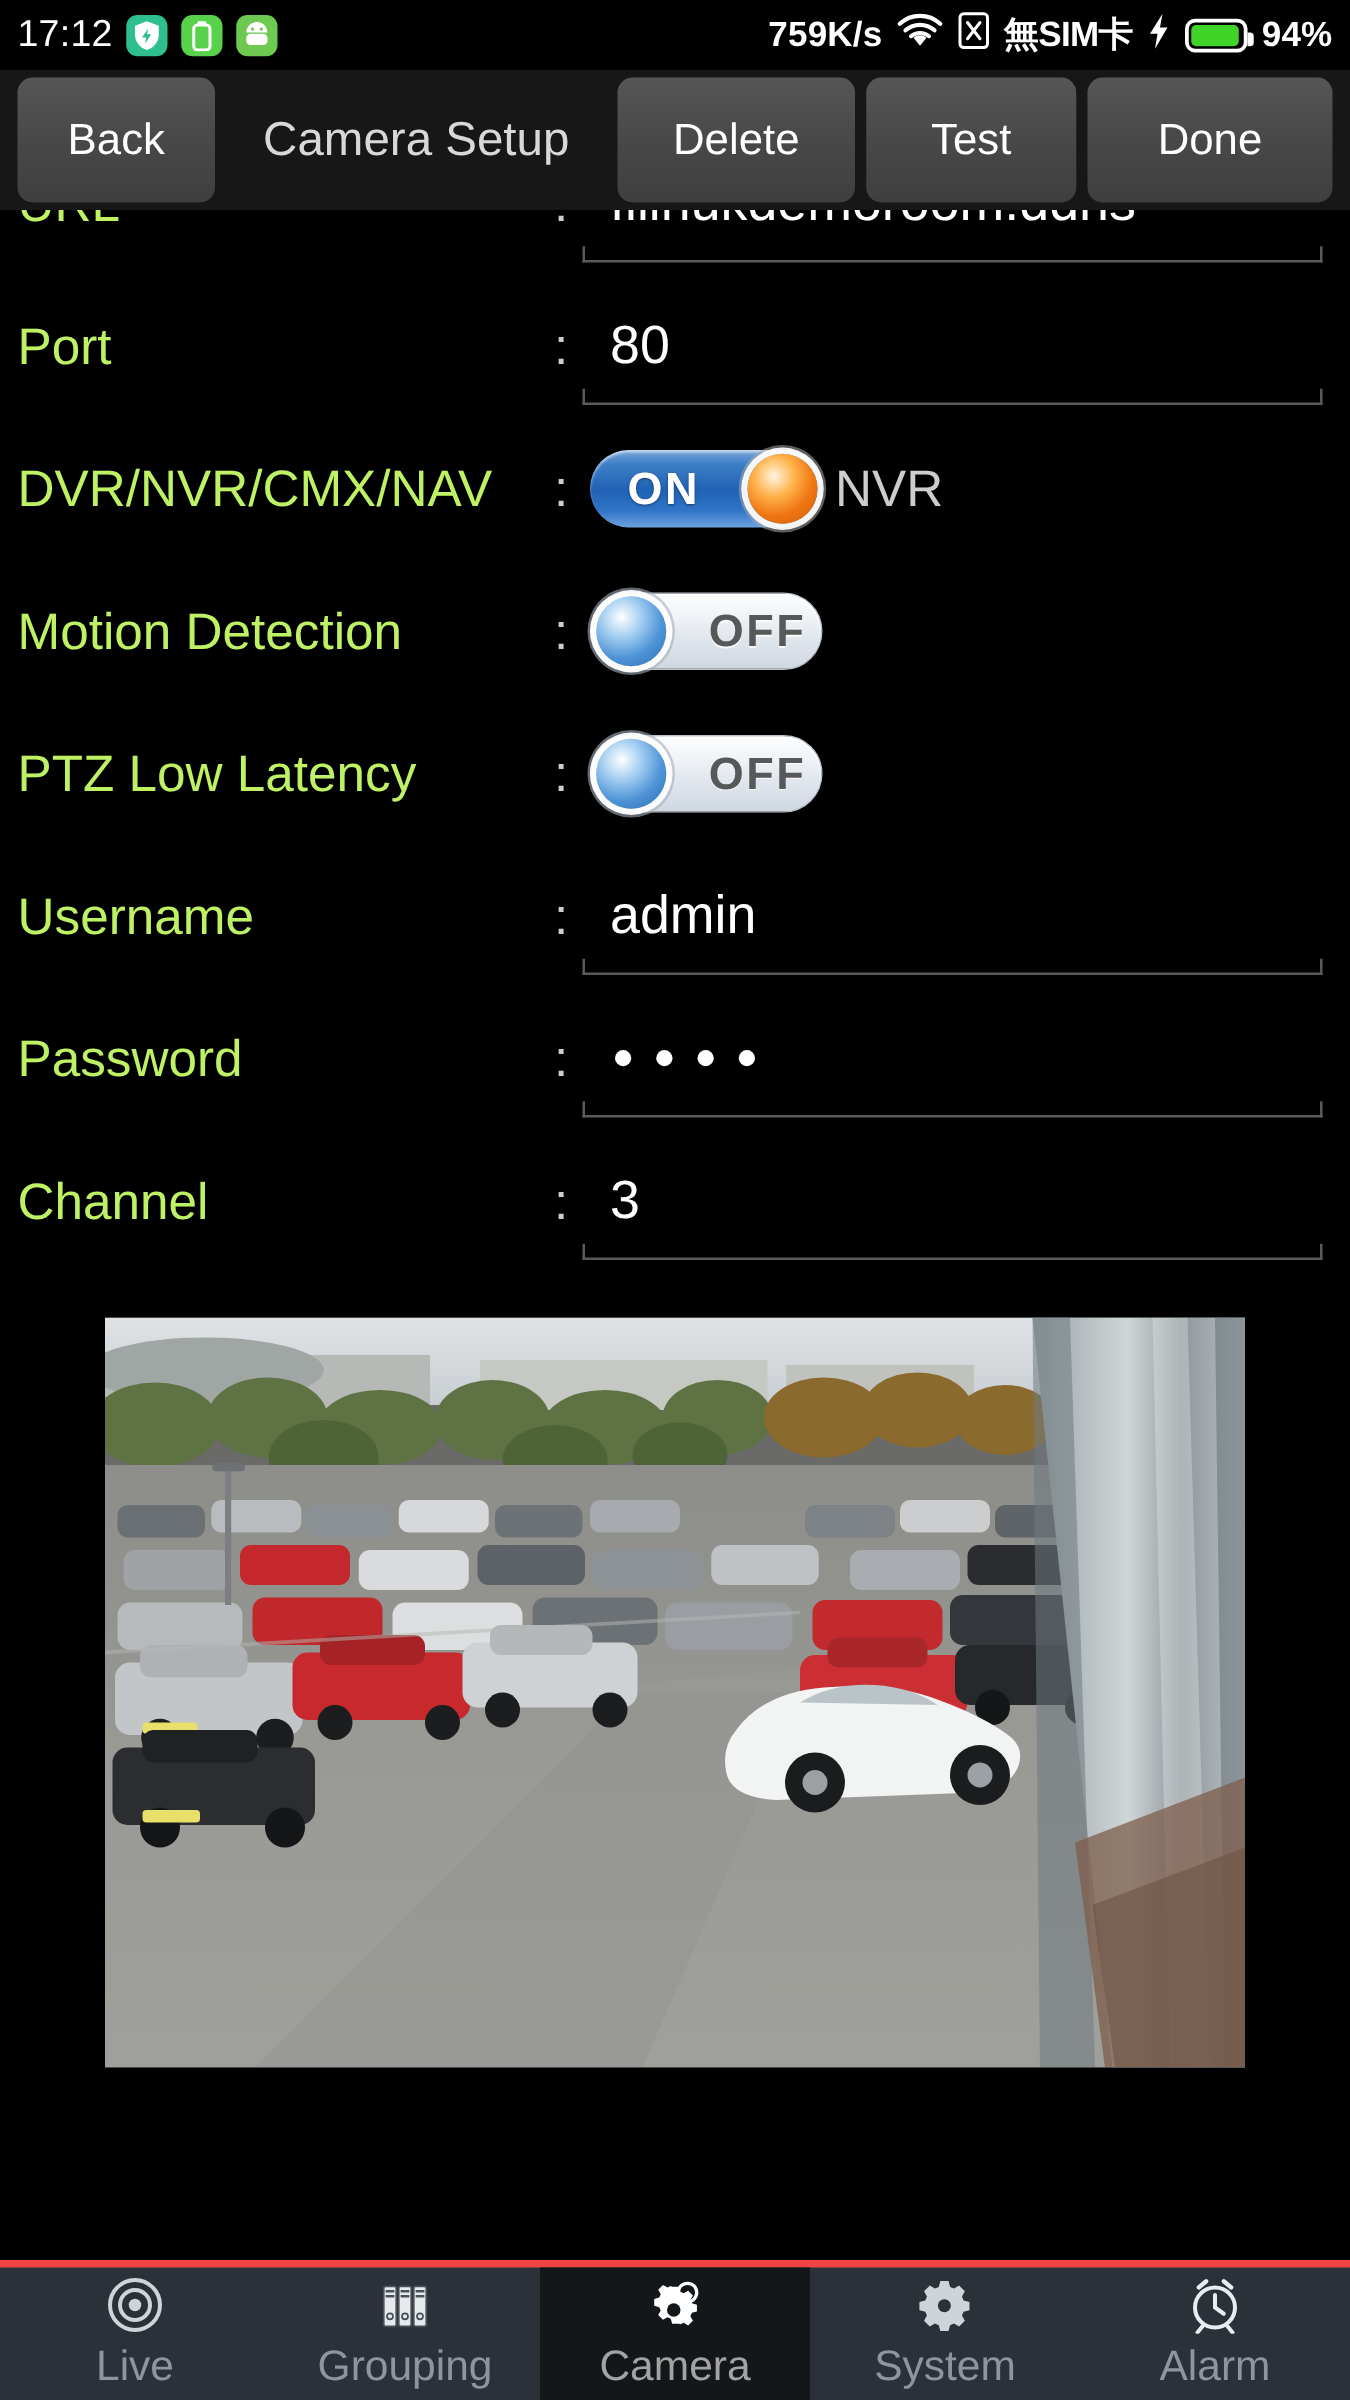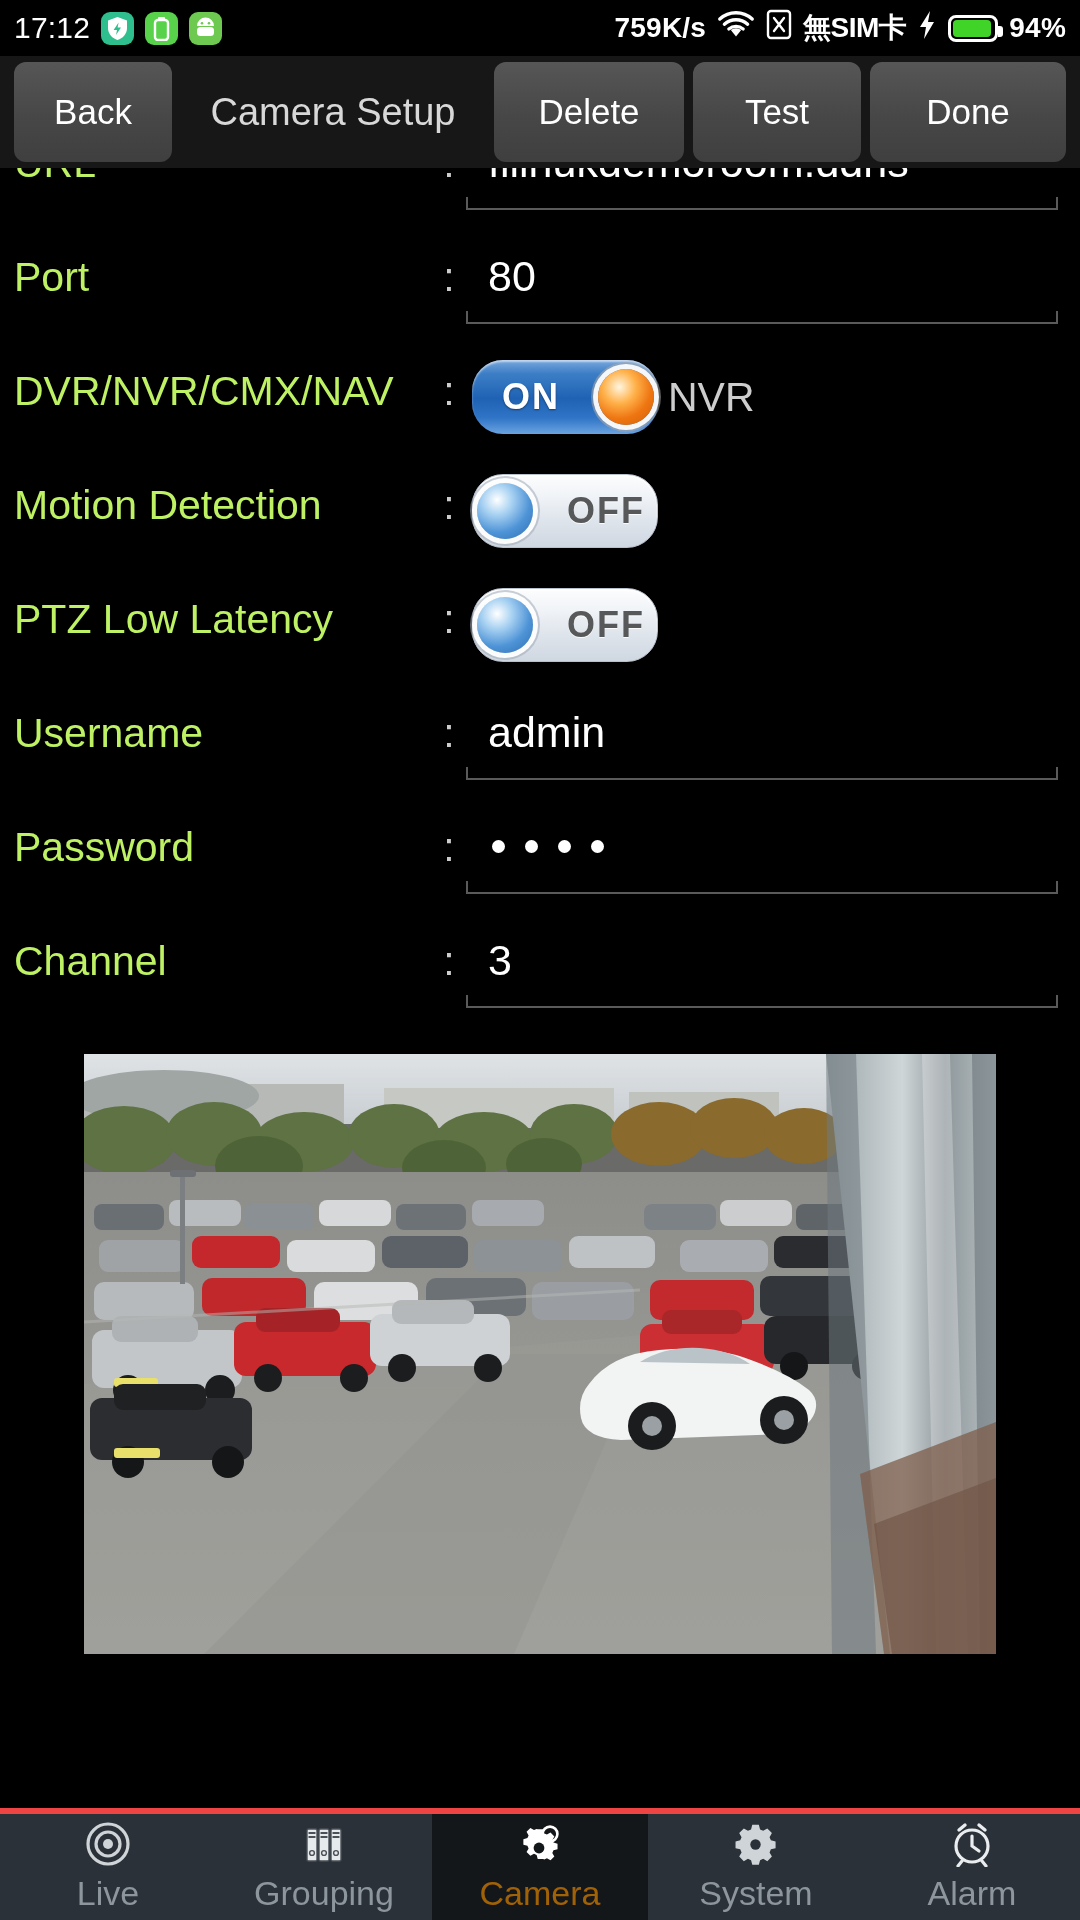--- a/index.html
+++ b/index.html
@@ -77,21 +77,21 @@
     content: ""; position: absolute; bottom: 0; width: 2px; height: 13px; background: #5a5a5a;
   }
   .inputline .underline::before { left: 0; }
   .inputline .underline::after { right: 0; }
 
   .dots { display: flex; align-items: center; gap: 20px; padding-left: 26px; height: 60px; }
   .dots b { width: 13px; height: 13px; border-radius: 50%; background: #fff; display: block; }
 
   
   .togwrap { display: flex; align-items: center; gap: 6px; padding-left: 6px; }
-  .toggle { position: relative; width: 186px; height: 74px; border-radius: 31px; }
+  .toggle { position: relative; width: 186px; height: 62px; border-radius: 31px; }
   .toggle .cap { position: absolute; font-size: 36px; font-weight: 700; letter-spacing: 2px;
                  top: 50%; transform: translateY(-50%); }
   .toggle .knob { position: absolute; top: 50%; transform: translateY(-50%);
                   width: 56px; height: 56px; border-radius: 50%; }
 
   .toggle.on {
     background: linear-gradient(180deg,#7ba8dd 0%, #3d7fc6 18%, #1f62b4 52%, #2f74c6 78%, #6ba3e0 100%);
     box-shadow: inset 0 2px 2px rgba(255,255,255,.55), 0 2px 3px rgba(0,0,0,.6);
   }
   .toggle.on .cap { left: 30px; color: #fff; text-shadow: 0 1px 2px rgba(0,0,0,.45); }
@@ -121,21 +121,21 @@
   
   .navbar {
     position: absolute; left: 0; bottom: 0; width: 1080px; height: 112px;
     background: #2b3138; display: flex; border-top: 6px solid #ef4444;
   }
   .navitem { flex: 1; display: flex; flex-direction: column; align-items: center;
              justify-content: center; gap: 6px; }
   .navitem.active { background: #14171a; }
   .navitem .nicon { height: 46px; display: flex; align-items: flex-end; }
   .navitem .nlabel { font-size: 34px; color: #8d959d; line-height: 40px; }
-  .navitem.active .nlabel { color: #a16207; }
+  .navitem.active .nlabel { color: #a3a3a3; }
   .navitem svg { display: block; }
 </style>
 </head>
 <body>
 
 <div id="screen">
 
   <div class="statusbar">
     <div class="sb-left">
       <span class="sb-clock">17:12</span>

